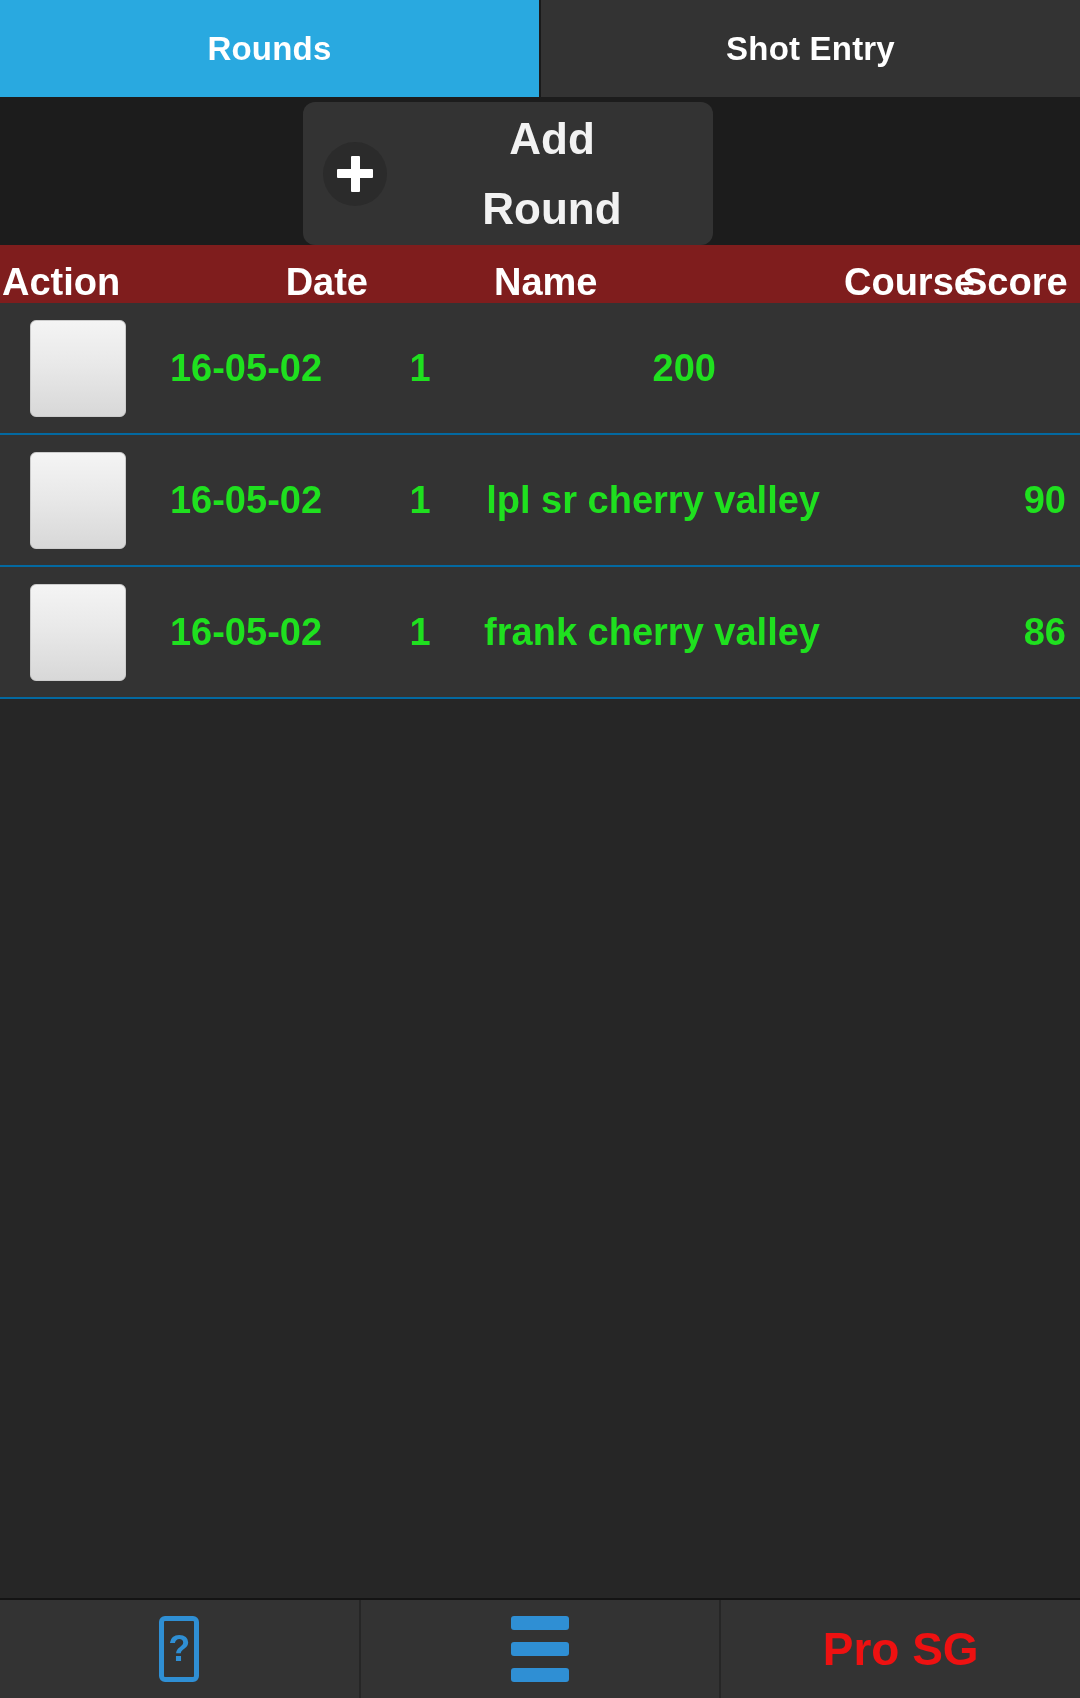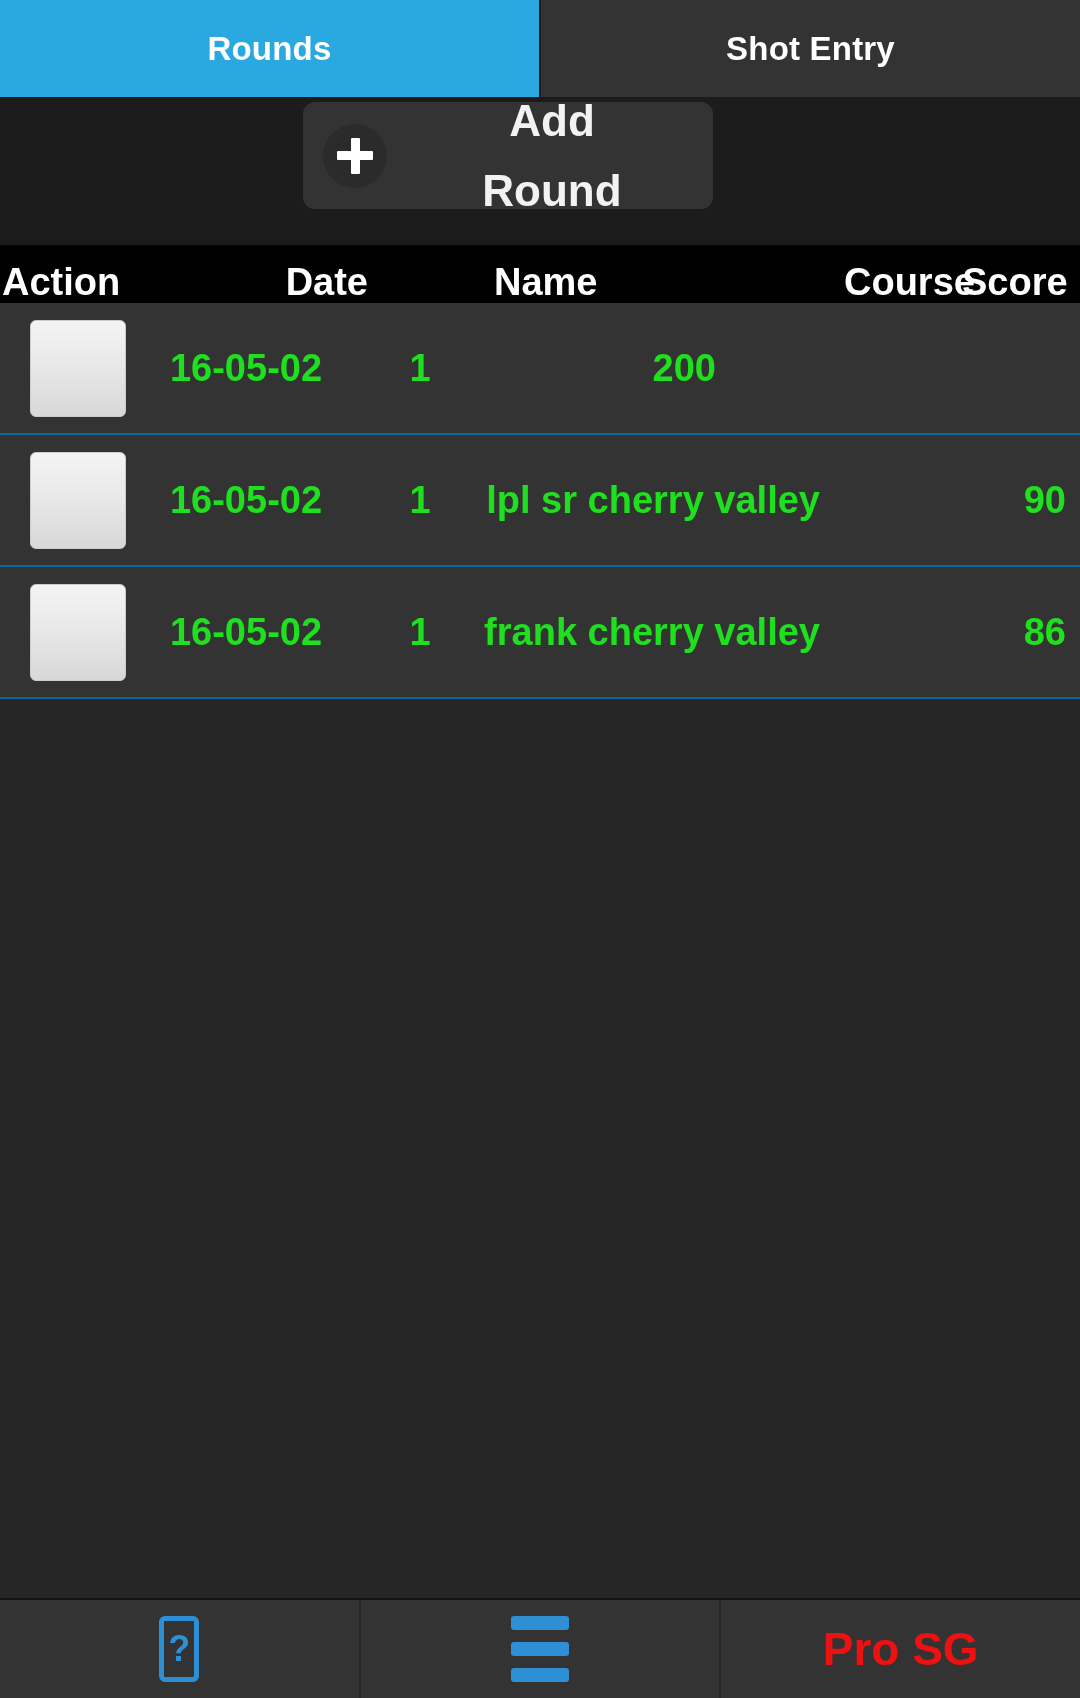--- a/index.html
+++ b/index.html
@@ -52,21 +52,21 @@
     position: relative;
     height: 148px;
     flex: 0 0 148px;
     background: #1c1c1c;
   }
   .add-btn {
     position: absolute;
     left: 303px;
     top: 5px;
     width: 410px;
-    height: 107px;
+    height: 143px;
     background: #333333;
     border-radius: 12px;
     display: flex;
     align-items: center;
     box-sizing: border-box;
     padding-left: 20px;
     cursor: pointer;
   }
   .plus-circle {
     width: 64px;
@@ -102,21 +102,21 @@
     padding-right: 8px;
     user-select: none;
   }
 
   
   .thead {
     display: flex;
     align-items: flex-end;
     height: 58px;
     flex: 0 0 58px;
-    background: #000000;
+    background: #7f1d1d;
     padding-bottom: 2px;
     box-sizing: border-box;
   }
   .thead .cell {
     color: #ffffff;
     font-size: 38px;
     font-weight: bold;
     line-height: 1;
     user-select: none;
   }

